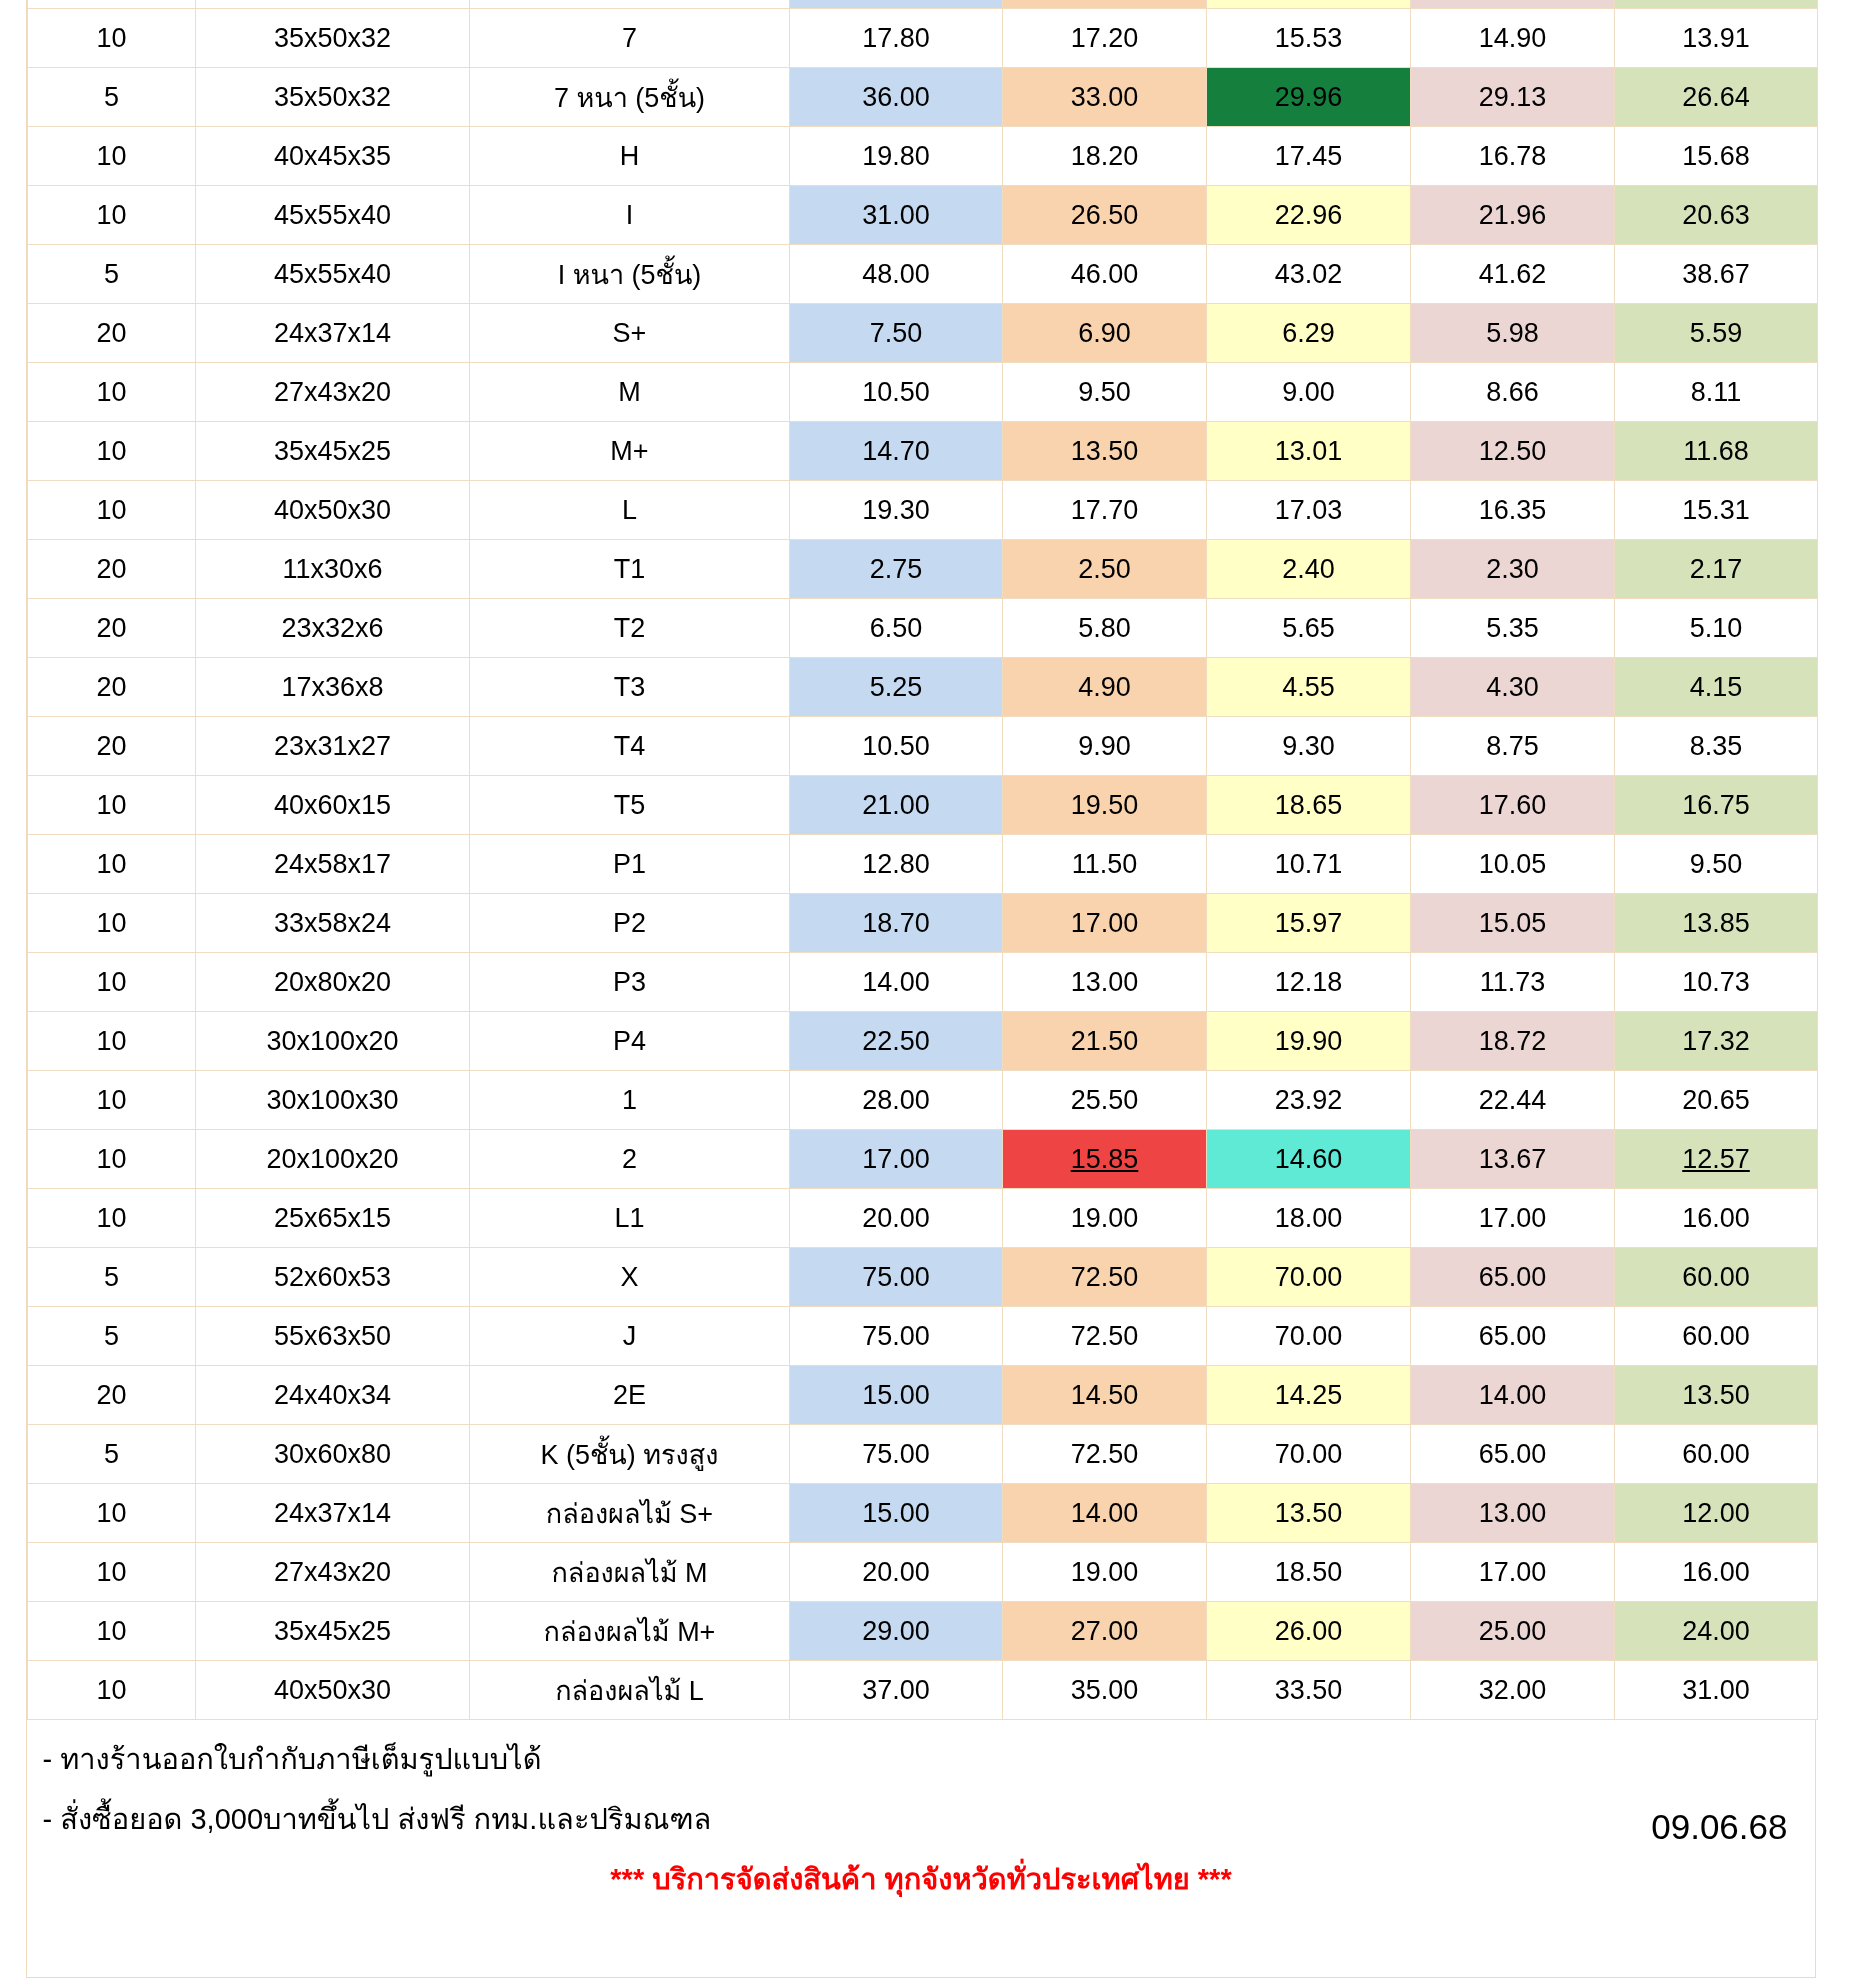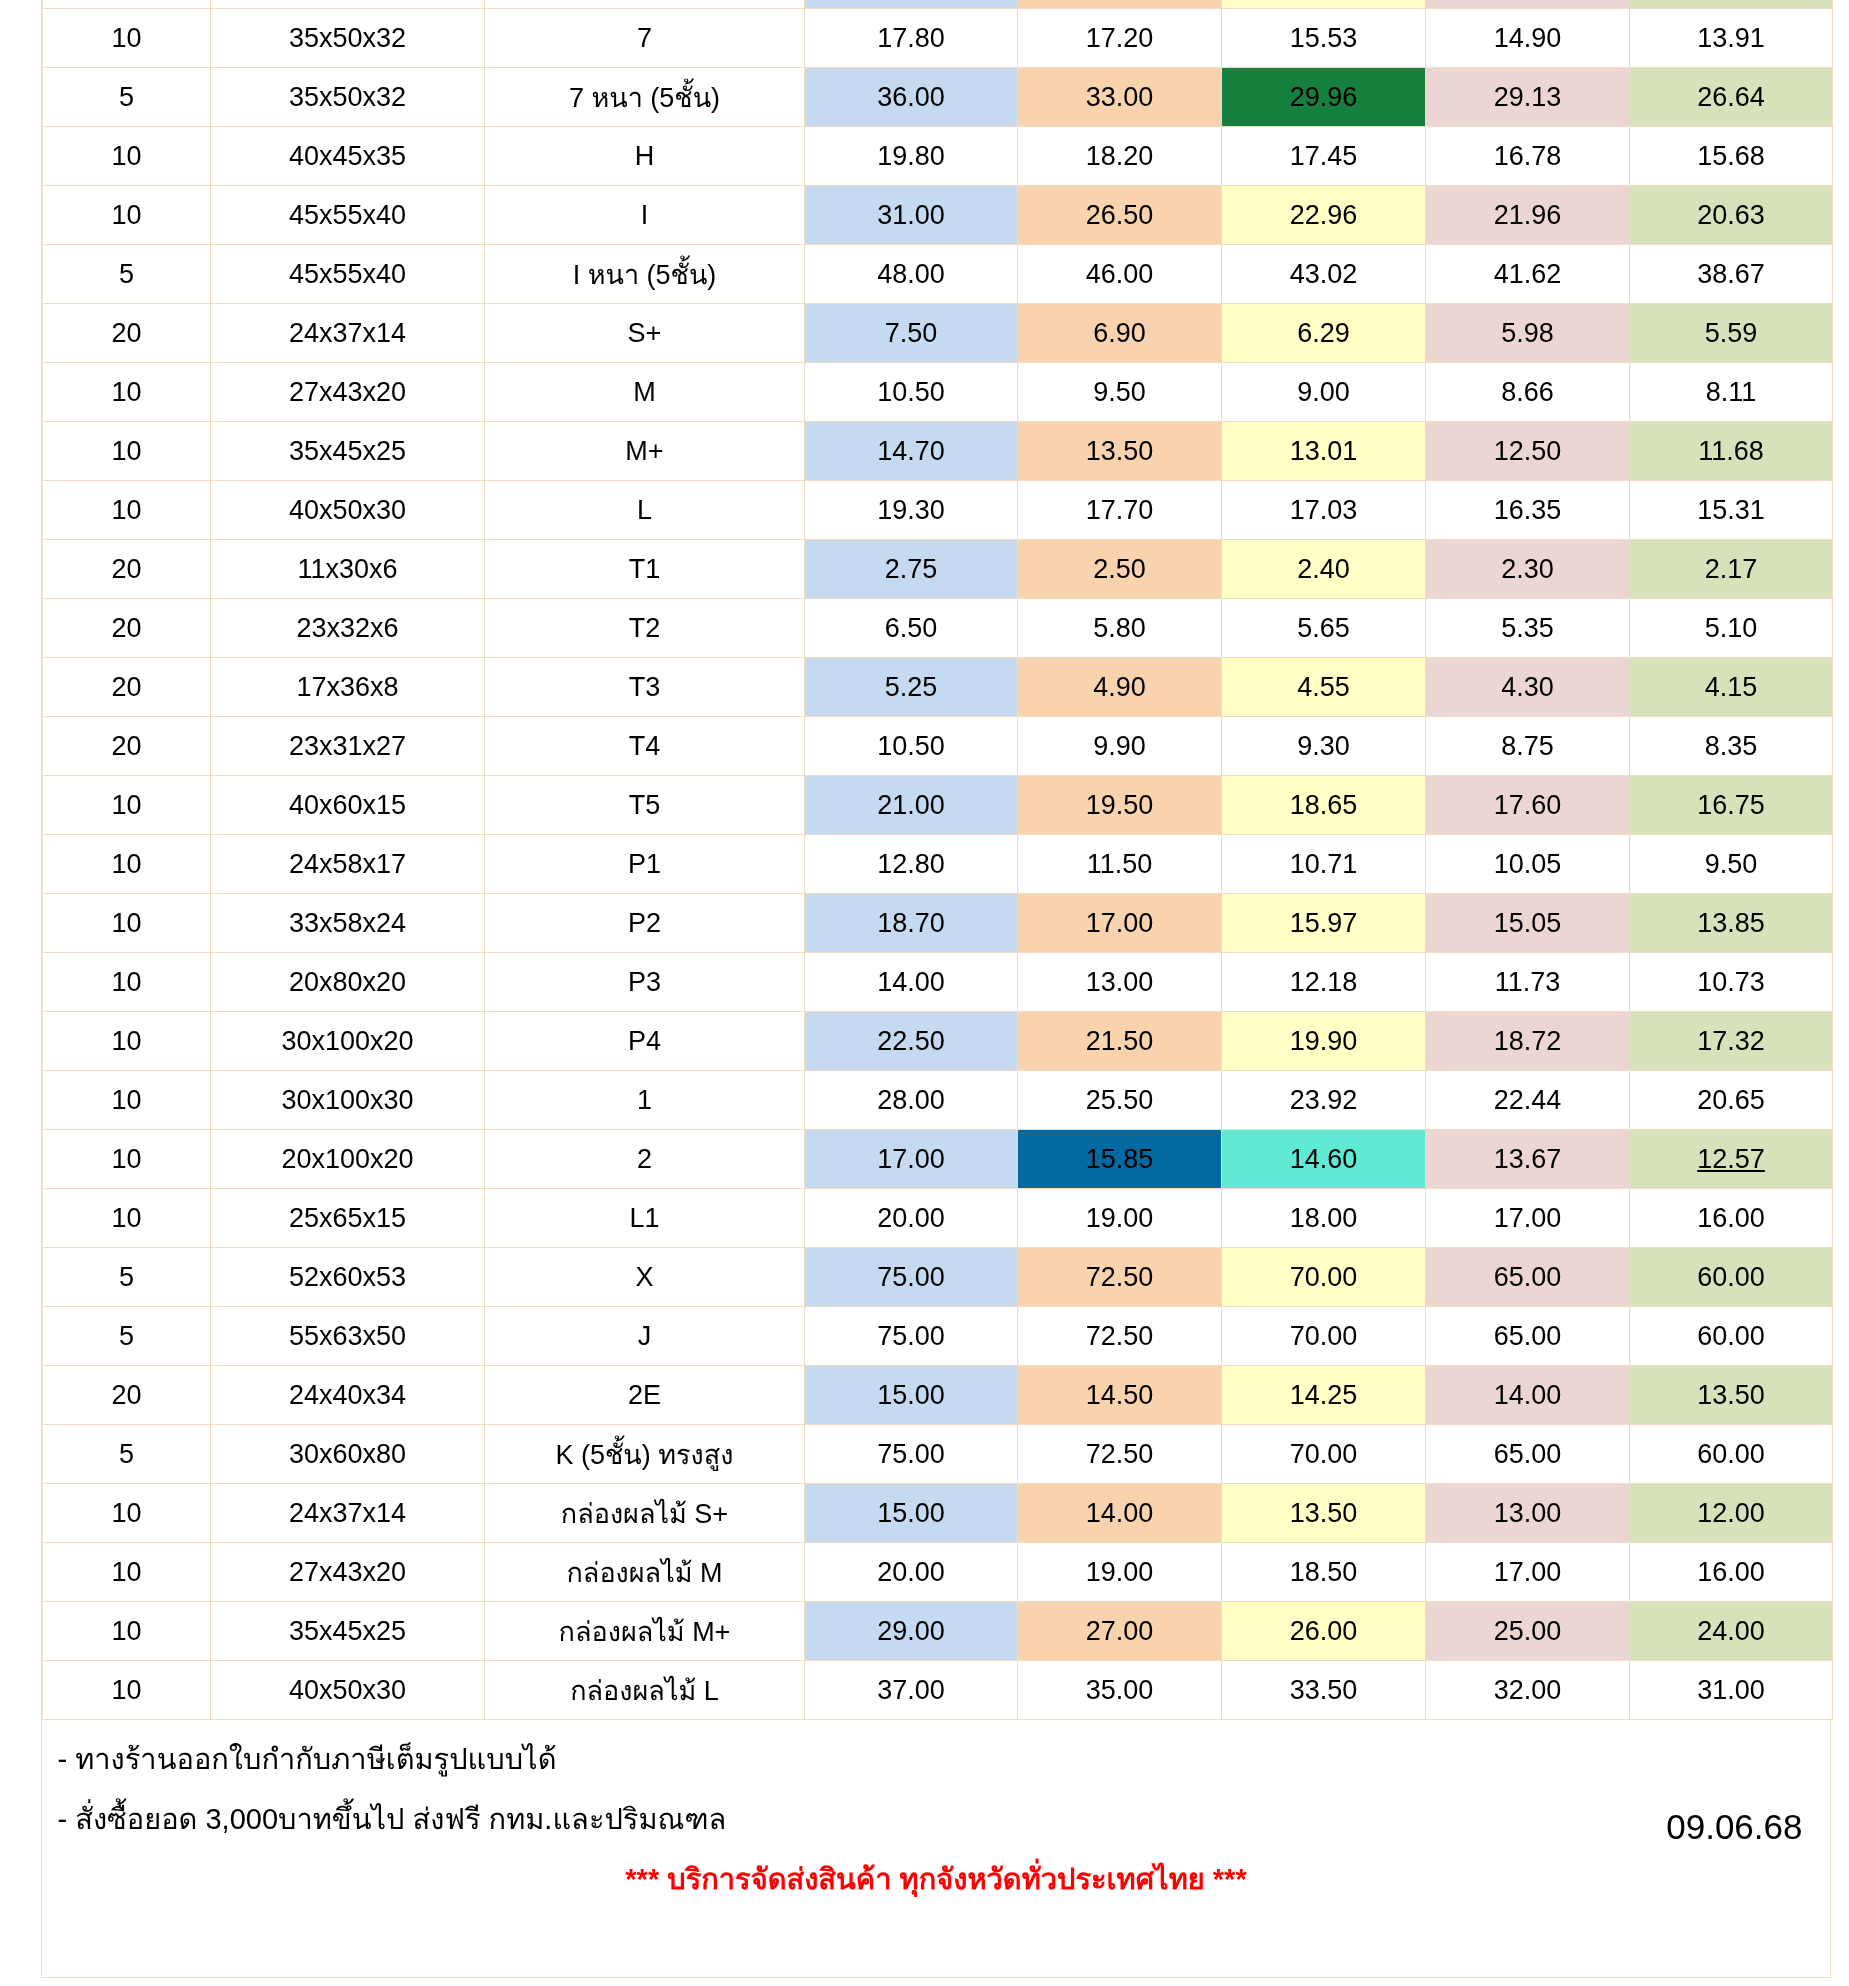--- a/index.html
+++ b/index.html
@@ -4,21 +4,21 @@
 <style>
   html,body{margin:0;padding:0;}
   body{
     width:1850px;height:1987px;
     background:#ffffff;
     font-family:"Liberation Sans","DejaVu Sans",sans-serif;
     color:#000;
     position:relative;
   }
   .sheet{
-    position:absolute;left:41px;top:0;width:1790px;
+    position:absolute;left:26px;top:0;width:1790px;
     border-left:1.7px solid #eed9bc;
     border-right:1.7px solid #eed9bc;
     border-bottom:1.7px solid #eed9bc;
     box-sizing:border-box;
   }
   table.price{
     width:100%;
     border-collapse:collapse;
     table-layout:fixed;
   }
@@ -281,21 +281,21 @@
           <td>25.50</td>
           <td>23.92</td>
           <td>22.44</td>
           <td>20.65</td>
         </tr>
         <tr>
           <td>10</td>
           <td>20x100x20</td>
           <td>2</td>
           <td style="background: rgb(197, 217, 241);">17.00</td>
-          <td style="background: #0369a1;">15.85</td>
+          <td style="background: #ef4444; text-decoration: underline;">15.85</td>
           <td style="background: #5eead4;">14.60</td>
           <td style="background: rgb(236, 214, 212);">13.67</td>
           <td style="background: rgb(214, 227, 186); text-decoration: underline;">12.57</td>
         </tr>
         <tr>
           <td>10</td>
           <td>25x65x15</td>
           <td>L1</td>
           <td>20.00</td>
           <td>19.00</td>

